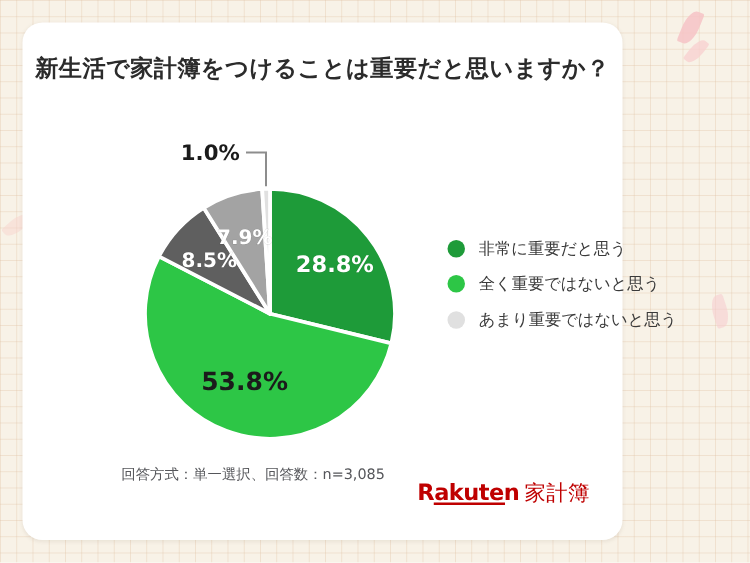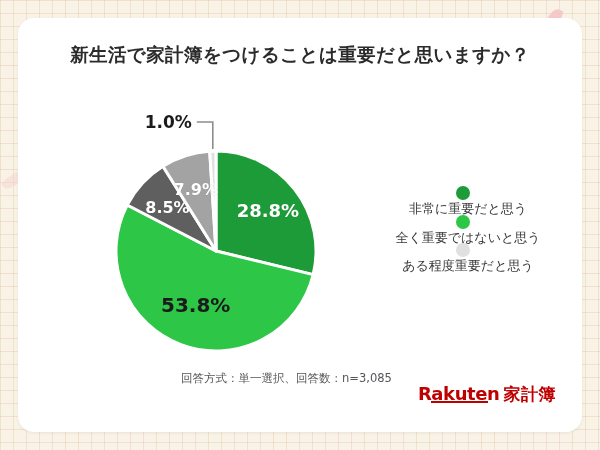--- a/index.html
+++ b/index.html
@@ -37,21 +37,21 @@
   .p4 { left: 24px;  top: 390px; width: 13px; height: 26px; background: #f9d2cb; opacity: .7; transform: rotate(14deg); }
   .p5 { left: 66px;  top: 385px; width: 10px; height: 24px; background: #f6c9c2; opacity: .8; transform: rotate(34deg); }
   .p6 { left: 570px; top: 236px; width: 12px; height: 26px; background: #f7cdd0; opacity: .6; transform: rotate(-18deg); }
   .p7 { left: 8px;   top: 168px; width: 11px; height: 24px; background: #f8d3cd; opacity: .5; transform: rotate(48deg); }
 
   
   #card {
     position: absolute;
     left: 18px;
     top: 18px;
-    width: 564px;
+    width: 480px;
     height: 414px;
     background: #ffffff;
     border-radius: 16px;
     box-shadow: 0 1px 3px rgba(120,100,80,.10);
   }
 
   
   #title {
     position: absolute;
     left: 0;
@@ -85,21 +85,20 @@
     position: absolute;
     left: 340px;
     top: 168px;
     width: 220px;
   }
   .legend-row {
     display: flex;
     align-items: center;
     height: 25px;
     margin-bottom: 3.5px;
-    flex-direction: column;
   }
   .legend-dot {
     width: 14px;
     height: 14px;
     border-radius: 50%;
     flex: 0 0 14px;
     margin-right: 11px;
   }
   .legend-label {
     font-size: 13px;
@@ -139,21 +138,21 @@
     content: "";
     position: absolute;
     left: 13px;
     right: 12px;
     bottom: 1px;
     height: 1.6px;
     background: #bf0000;
   }
   #logo-kakeibo {
     font-size: 17px;
-    font-weight: bold;
+    font-weight: normal;
     color: #bf0000;
     margin-left: 4px;
     letter-spacing: .5px;
   }
 </style>
 </head>
 <body>
 
 <div id="stage">
 
@@ -195,21 +194,21 @@
       <div class="legend-row">
         <span class="legend-dot" style="background: rgb(30, 155, 57);"></span>
         <span class="legend-label">非常に重要だと思う</span>
       </div>
       <div class="legend-row">
         <span class="legend-dot" style="background: rgb(45, 198, 70);"></span>
         <span class="legend-label">全く重要ではないと思う</span>
       </div>
       <div class="legend-row">
         <span class="legend-dot" style="background: rgb(224, 224, 224);"></span>
-        <span class="legend-label">ある程度重要だと思う</span>
+        <span class="legend-label">あまり重要ではないと思う</span>
       </div>
     </div>
 
     <div id="footer">
       <div id="footnote">回答方式：単一選択、回答数：n=3,085</div>
       <div id="logo">
         <span id="logo-rakuten">Rakuten</span>
         <span id="logo-kakeibo">家計簿</span>
       </div>
     </div>

